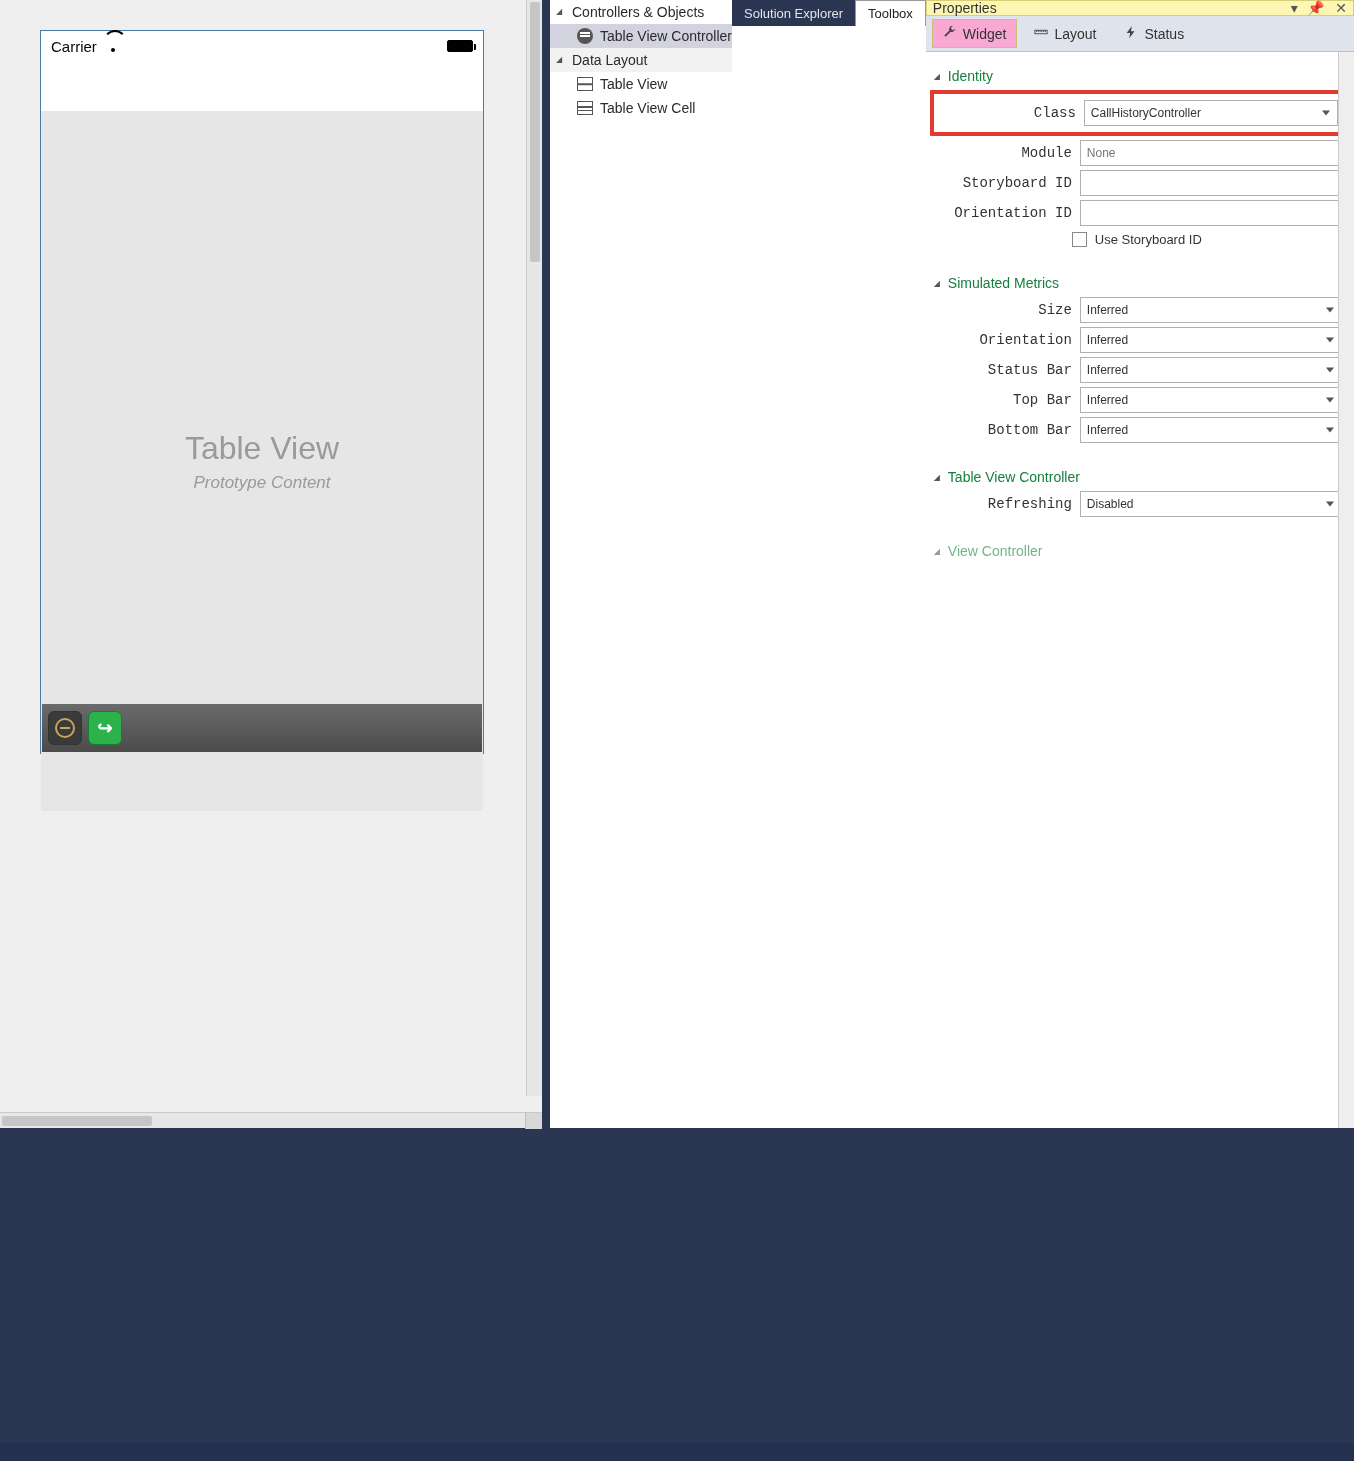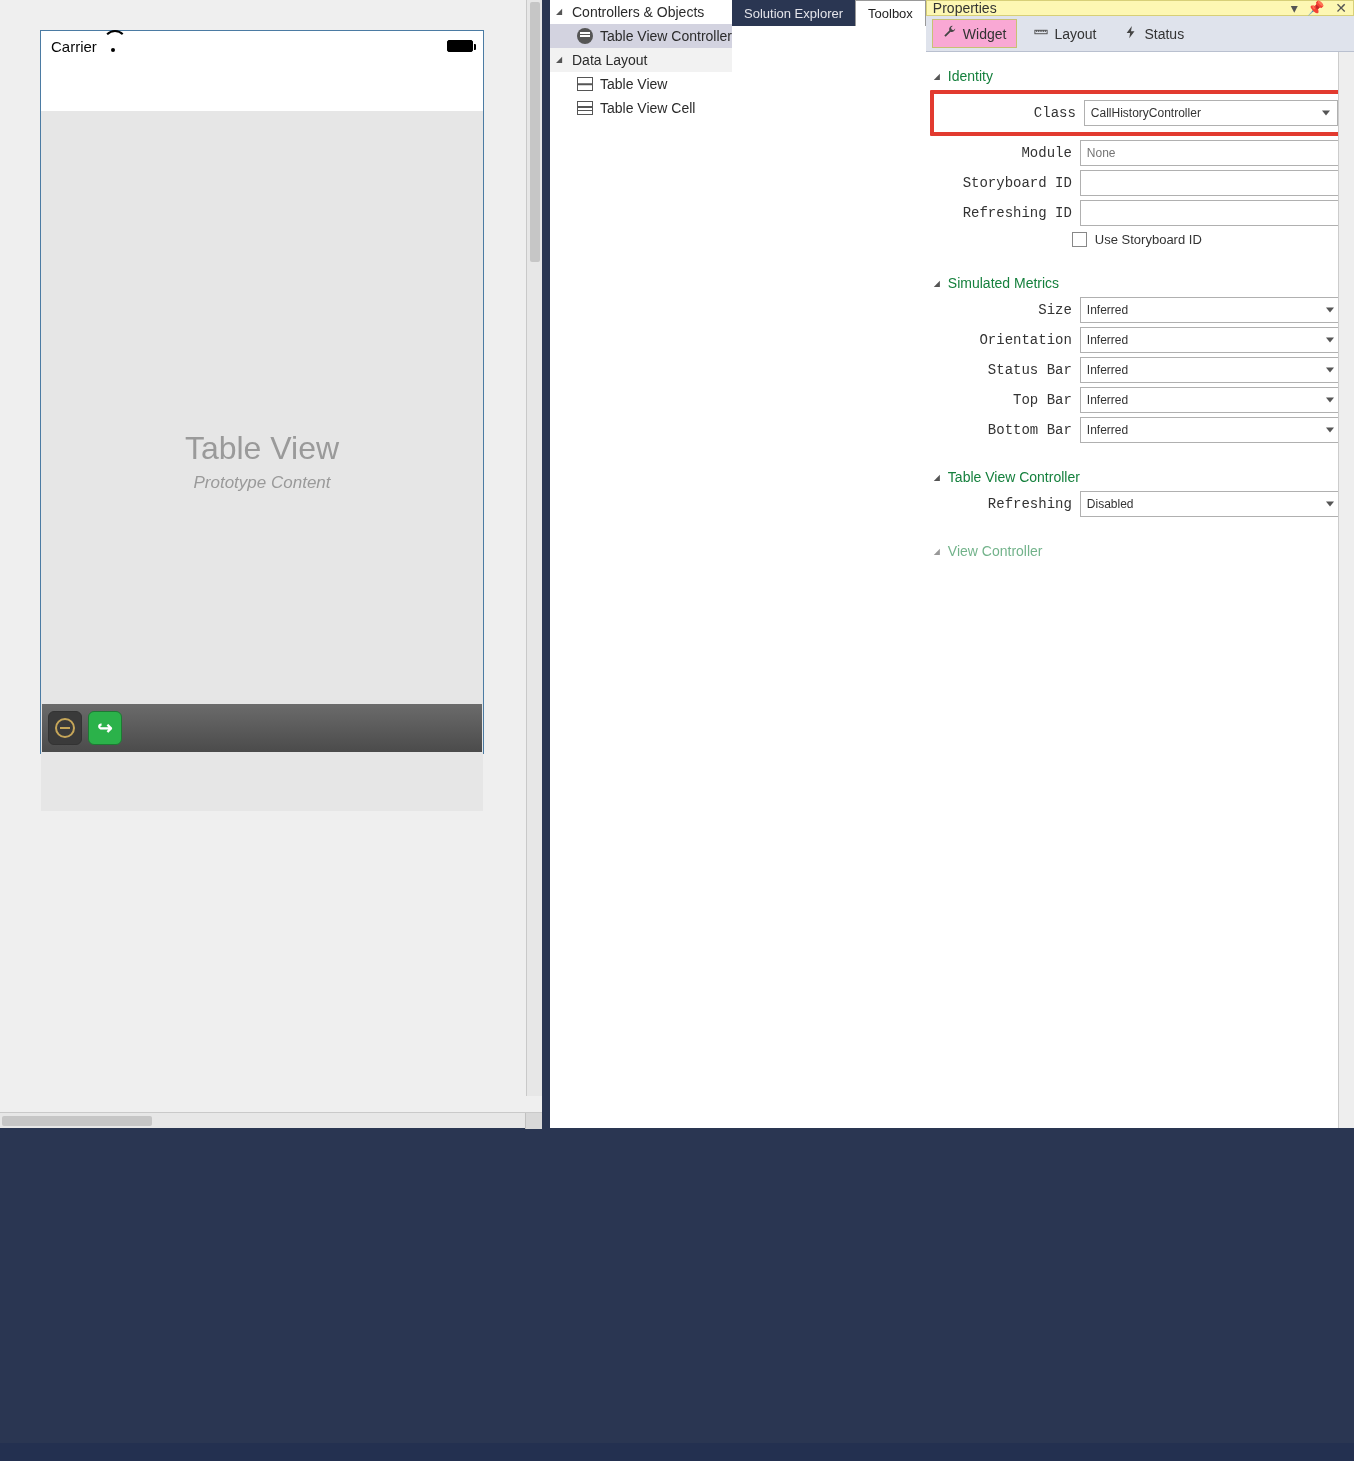--- a/index.html
+++ b/index.html
@@ -334,21 +334,21 @@
           <div class="field-label">Module</div>
           <input class="field-input placeholder" placeholder="None" style="">
         </div>
 
         <div class="field-row indent">
           <div class="field-label">Storyboard ID</div>
           <input class="field-input" value="" style="">
         </div>
 
         <div class="field-row indent">
-          <div class="field-label">Refreshing ID</div>
+          <div class="field-label">Orientation ID</div>
           <input class="field-input" value="" style="">
         </div>
 
         <div class="checkbox-row">
           <span class="chk"></span>
           <span>Use Storyboard ID</span>
         </div>
 
         <div style="height:14px"></div>
 

